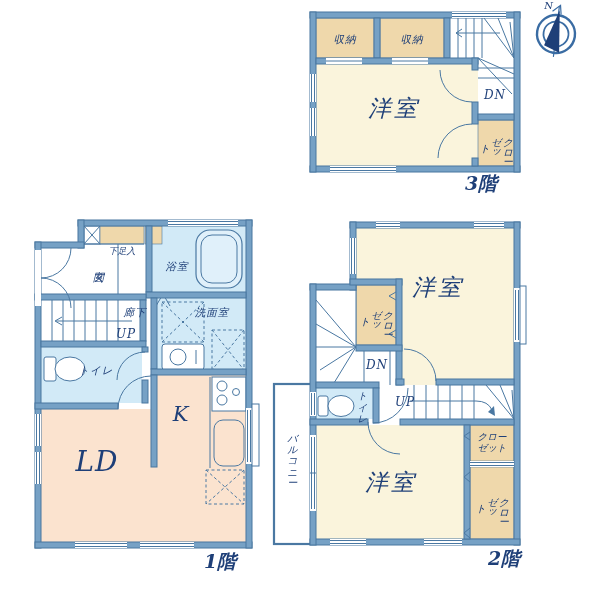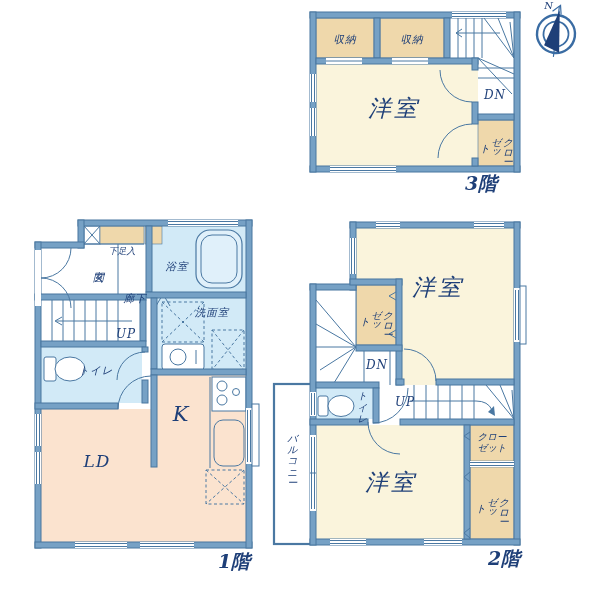--- a/index.html
+++ b/index.html
@@ -286,27 +286,27 @@
   <div class="lbl sm" style="left:412px;top:39px;">収納</div>
   <div class="lbl big" style="left:394px;top:108px;">洋室</div>
   <div class="lbl" style="left:495px;top:96px;font-size:12px;">DN</div>
   <div class="lbl v" style="left:496px;top:143px;height:37px;font-size:10px;">クローゼット</div>
   <div class="lbl floor-label" style="left:481px;top:184px;">3階</div>
   <div class="lbl" style="left:549px;top:6px;font-size:10px;font-style:italic;">N</div>
 
   <div class="lbl" style="left:122px;top:235px;font-size:9px;letter-spacing:0;margin-top:16px;">下足入</div>
   <div class="lbl v" style="left:99px;top:264px;height:28px;font-size:10.5px;">玄関</div>
   <div class="lbl sm" style="left:177px;top:266px;">浴室</div>
-  <div class="lbl sm" style="left:135px;top:298px;">廊下</div>
+  <div class="lbl sm" style="left:135px;top:312px;">廊下</div>
   <div class="lbl sm" style="left:212px;top:312px;">洗面室</div>
   <div class="lbl" style="left:126px;top:335px;font-size:12px;">UP</div>
   <div class="lbl sm" style="left:96px;top:370px;">トイレ</div>
-  <div class="lbl" style="left:97px;top:462px;font-size:17px;letter-spacing:1px;">LD</div>
+  <div class="lbl" style="left:97px;top:462px;font-size:28px;letter-spacing:1px;">LD</div>
   <div class="lbl" style="left:181px;top:414px;font-size:21px;">K</div>
-  <div class="lbl floor-label" style="left:234px;top:562px;">1階</div>
+  <div class="lbl floor-label" style="left:220px;top:562px;">1階</div>
 
   <div class="lbl big" style="left:438px;top:287px;">洋室</div>
   <div class="lbl v" style="left:376px;top:316px;height:37px;font-size:10px;">クローゼット</div>
   <div class="lbl" style="left:377px;top:366px;font-size:12px;">DN</div>
   <div class="lbl v" style="left:362px;top:403px;height:36px;font-size:9.5px;">トイレ</div>
   <div class="lbl" style="left:405px;top:403px;font-size:12px;">UP</div>
   <div class="lbl big" style="left:391px;top:482px;">洋室</div>
   <div class="lbl wrap" style="left:492px;top:443px;width:34px;font-size:9.5px;letter-spacing:0;">クローゼット</div>
   <div class="lbl v" style="left:492px;top:503px;height:37px;font-size:10px;">クローゼット</div>
   <div class="lbl v" style="left:292px;top:452px;height:62px;font-size:10px;">バルコニー</div>

